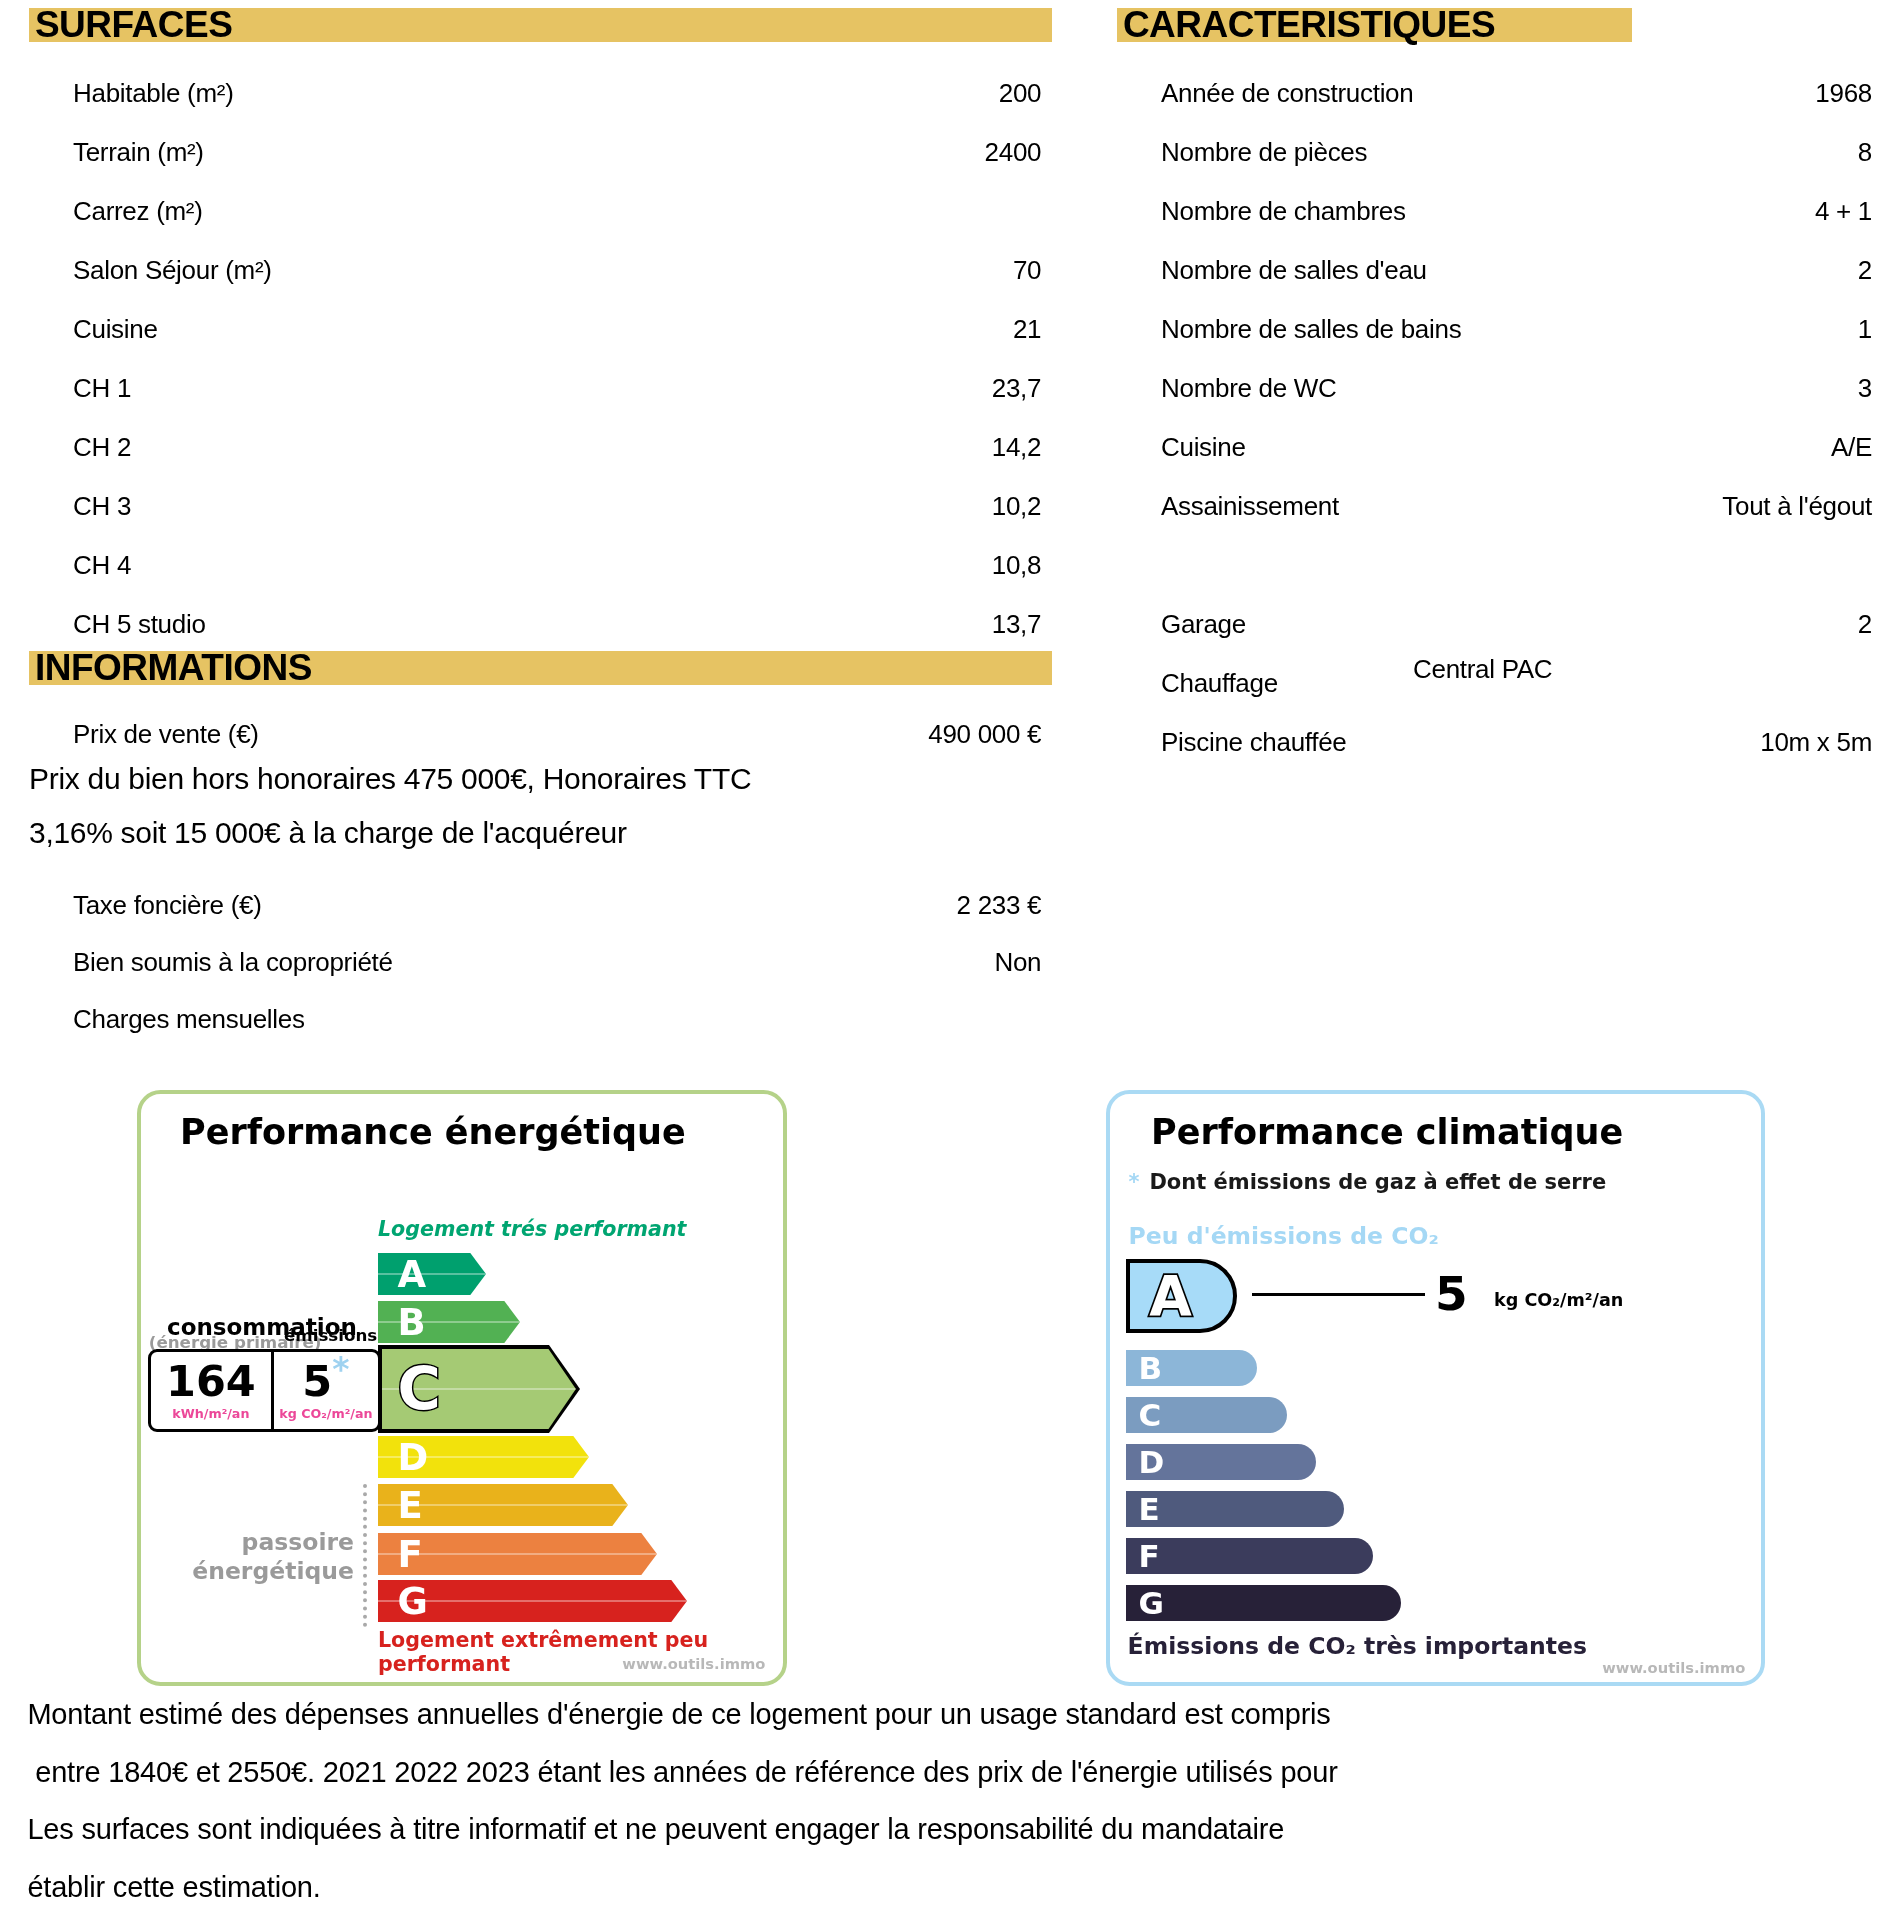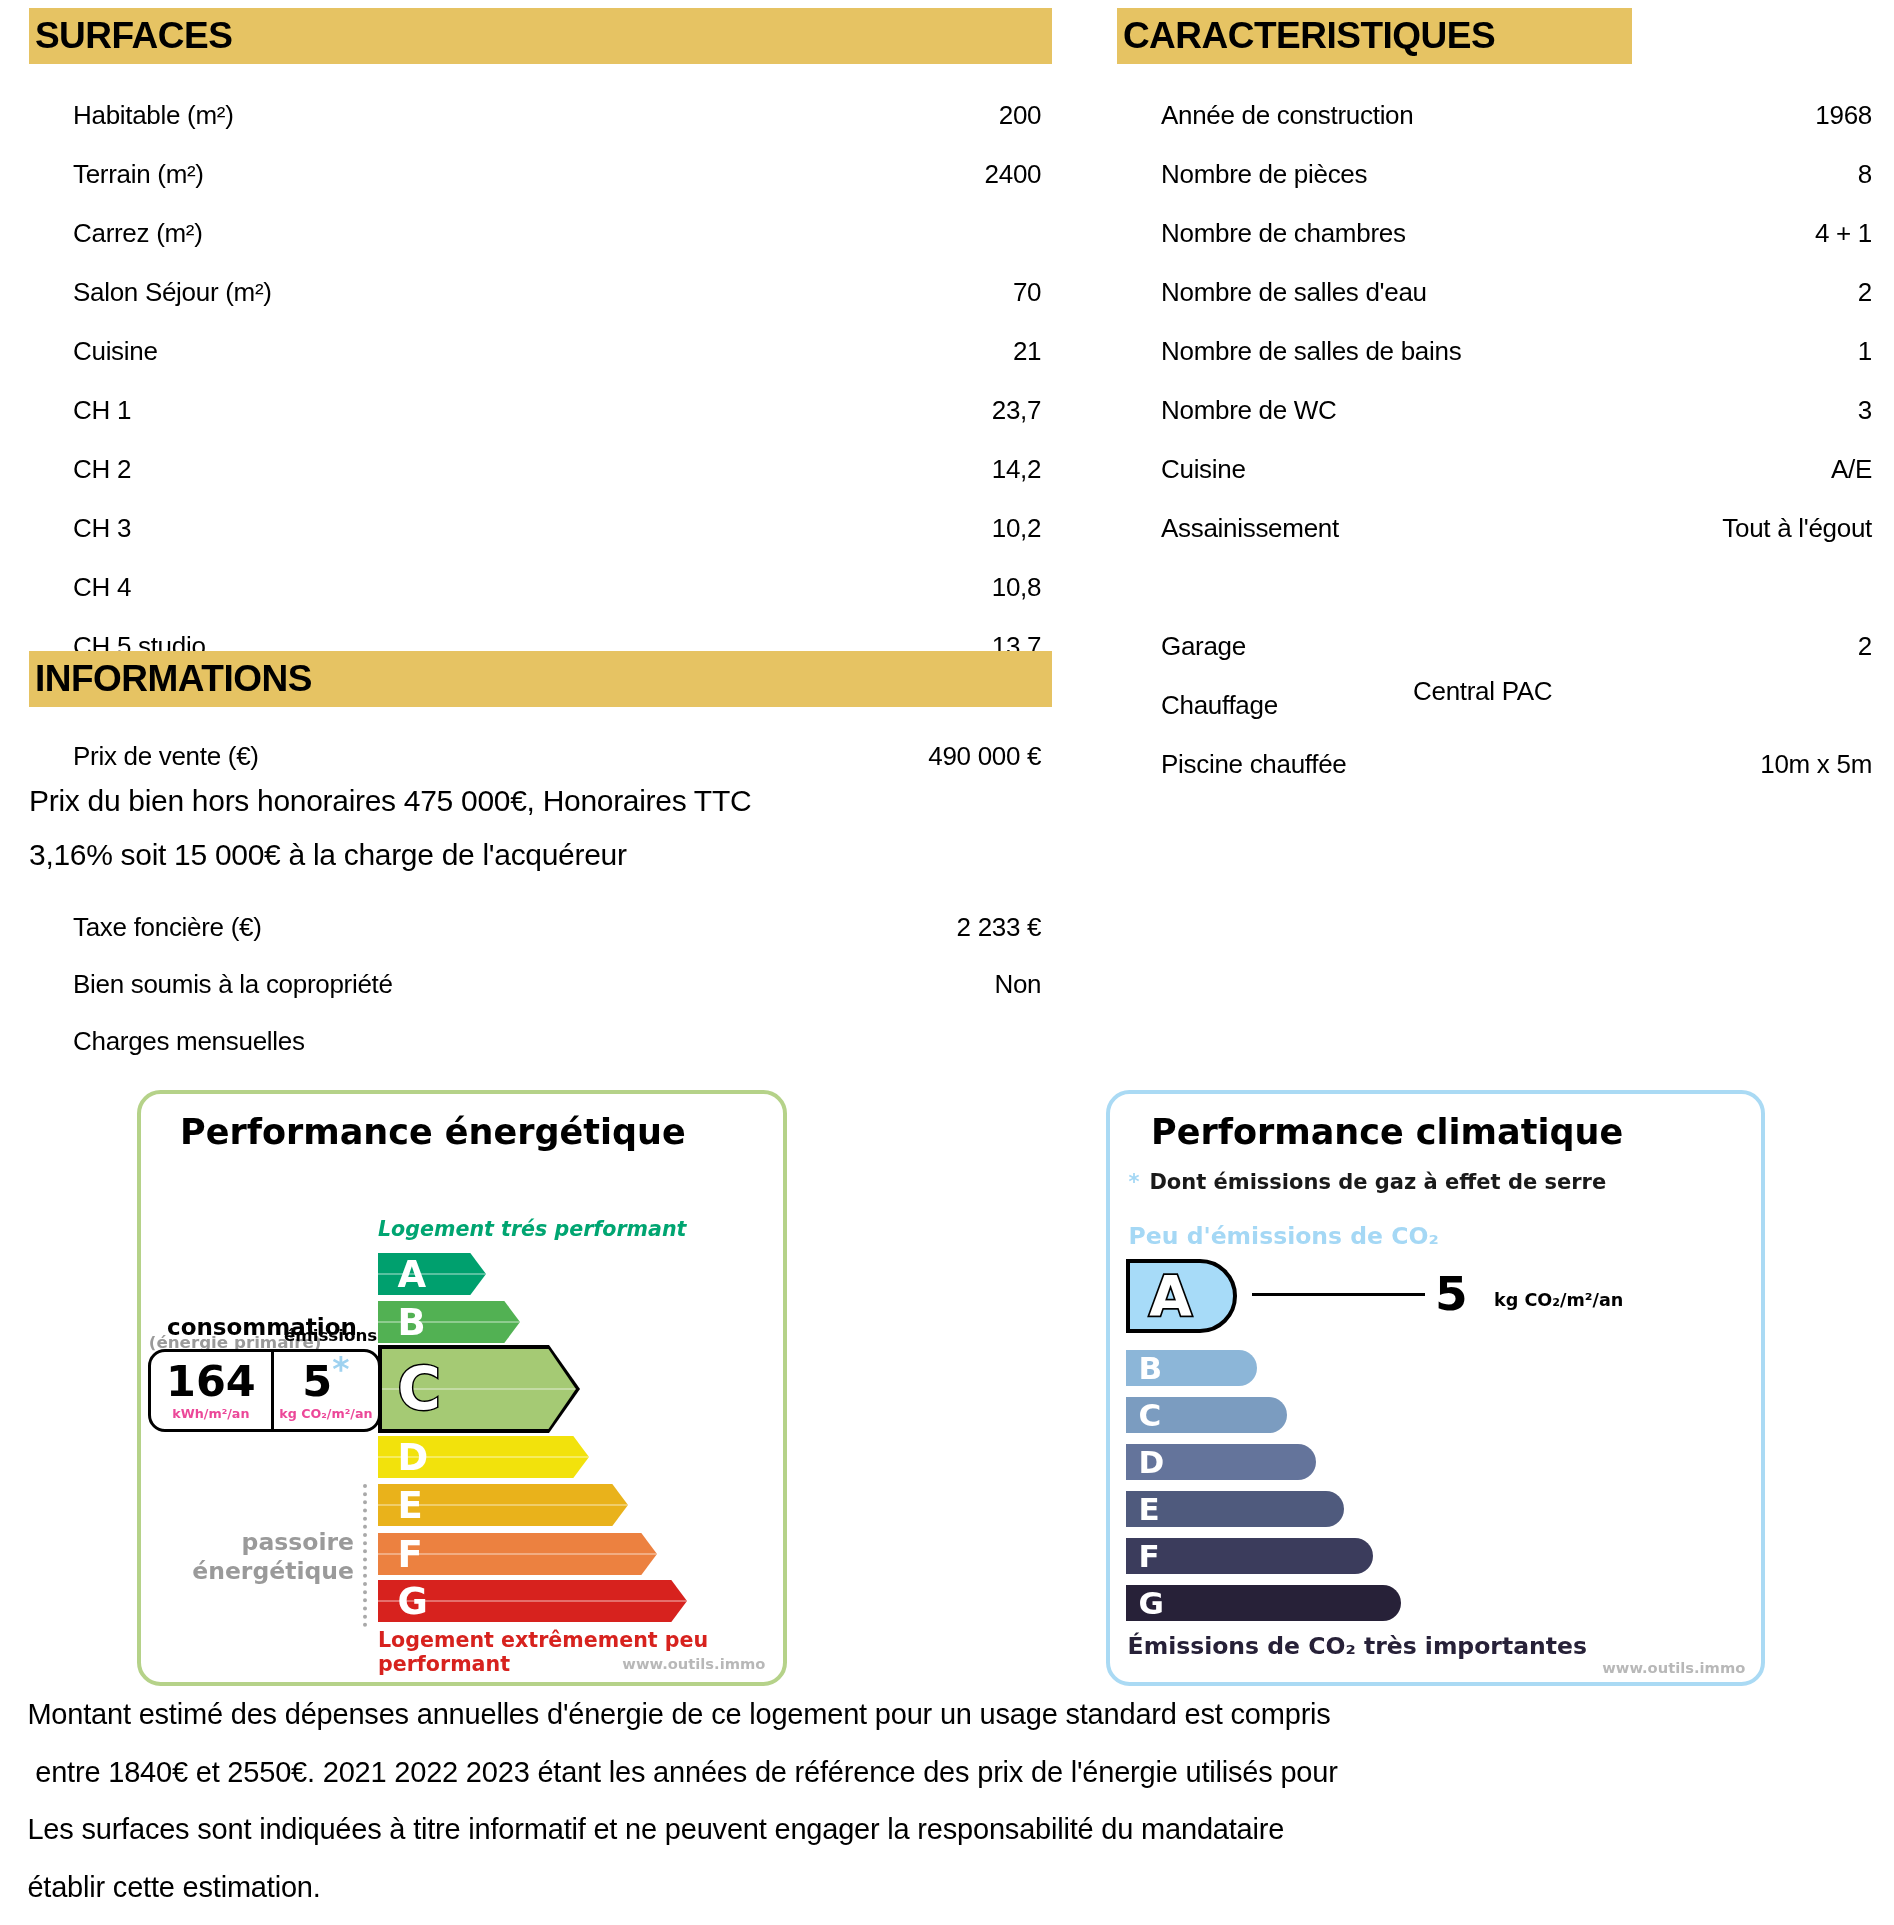--- a/index.html
+++ b/index.html
@@ -4,21 +4,21 @@
 <style>
   html,body{margin:0;padding:0;background:#fff;}
   .page{position:relative;width:1895px;height:1926px;background:#fff;overflow:hidden;
         font-family:"Liberation Sans",sans-serif;color:#000;}
 
   
   .sec{position:absolute;}
   .sec-surfaces{left:29px;top:7.8px;width:1023px;}
   .sec-infos{left:29px;top:651px;width:1023px;}
   .sec-carac{left:1117px;top:7.8px;width:755px;}
-  .hdr{height:56px;background:#e6c363;display:flex;align-items:center;
+  .hdr{height:34px;background:#e6c363;display:flex;align-items:center;
        font-weight:bold;font-size:37px;letter-spacing:-0.5px;padding-left:5.9px;box-sizing:border-box;}
   .sec-carac .hdr{width:515px;}
   .rows{margin-top:7.8px;}
   .row{position:relative;height:59px;display:flex;justify-content:space-between;align-items:flex-end;
        font-size:26px;letter-spacing:-0.3px;margin-left:44px;}
   .row .val{padding-right:10.8px;white-space:pre;}
   .sec-carac .row .val{padding-right:0;}
   .row .mid{position:absolute;left:252px;top:0;height:59px;display:flex;align-items:center;}
   .note{font-size:30px;letter-spacing:-0.3px;line-height:54px;margin:2px 0 3.9px 0;}
   .sec-infos .row{height:57px;}
@@ -52,21 +52,21 @@
         -webkit-text-stroke:2.9px #000;paint-order:stroke fill;}
   .e-top-label{position:absolute;left:237px;top:123px;font-family:"DejaVu Sans",sans-serif;
         font-weight:bold;font-size:20.6px;color:#00a571;font-style:italic;}
   .e-bottom-label{position:absolute;left:237px;top:534px;font-family:"DejaVu Sans",sans-serif;
         font-weight:bold;font-size:20.6px;color:#d7221e;}
   .watermark{position:absolute;right:17.6px;top:561px;font-family:"DejaVu Sans",sans-serif;
         font-weight:bold;font-size:14.7px;color:#b8b8b8;}
 
   
   .vbox{position:absolute;left:6.9px;top:255px;width:233px;height:83px;border:3.9px solid #000;
-        border-radius:17px;background:#fff;display:flex;overflow:hidden;}
+        border-radius:9px;background:#fff;display:flex;overflow:hidden;}
   .vcell{display:flex;flex-direction:column;align-items:center;justify-content:center;}
   .vcell-l{width:123px;border-right:3.9px solid #000;}
   .vcell-r{flex:1;}
   .vnum{font-family:"DejaVu Sans",sans-serif;font-weight:bold;font-size:43px;line-height:1;color:#000;}
   .vnum .star{color:#9fd2f0;font-size:33px;vertical-align:super;line-height:0;}
   .vunit{font-family:"DejaVu Sans",sans-serif;font-weight:bold;font-size:12.7px;color:#ec4899;margin-top:3.9px;}
   .cons-l1{position:absolute;left:26px;top:220px;font-family:"DejaVu Sans",sans-serif;font-weight:bold;font-size:23px;}
   .cons-l2{position:absolute;left:7.8px;top:238px;font-family:"DejaVu Sans",sans-serif;font-weight:bold;font-size:16.7px;color:#9a9a9a;}
   .emis-l{position:absolute;left:143px;top:231px;font-family:"DejaVu Sans",sans-serif;font-weight:bold;font-size:16.7px;}
   .pline{position:absolute;left:222px;top:390px;height:143px;width:0;border-left:4.9px dotted #a9a9a9;}

